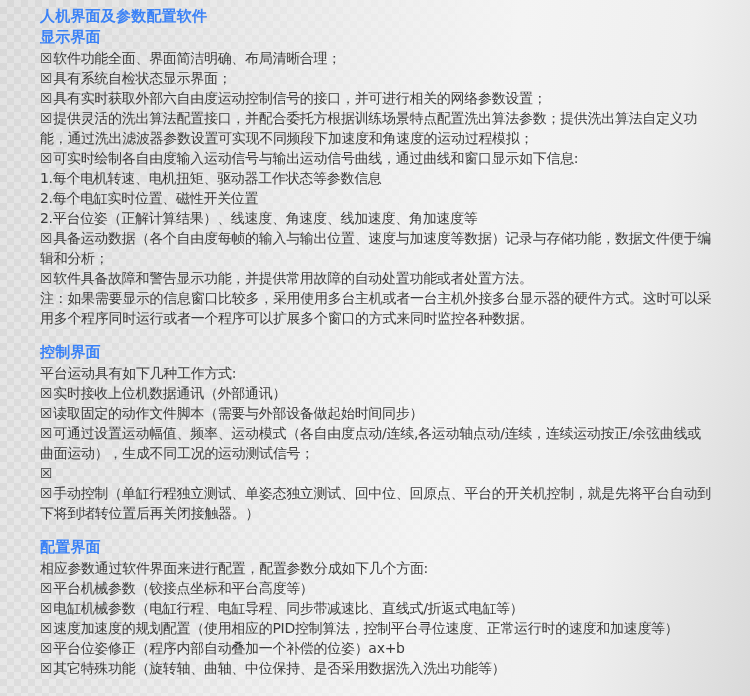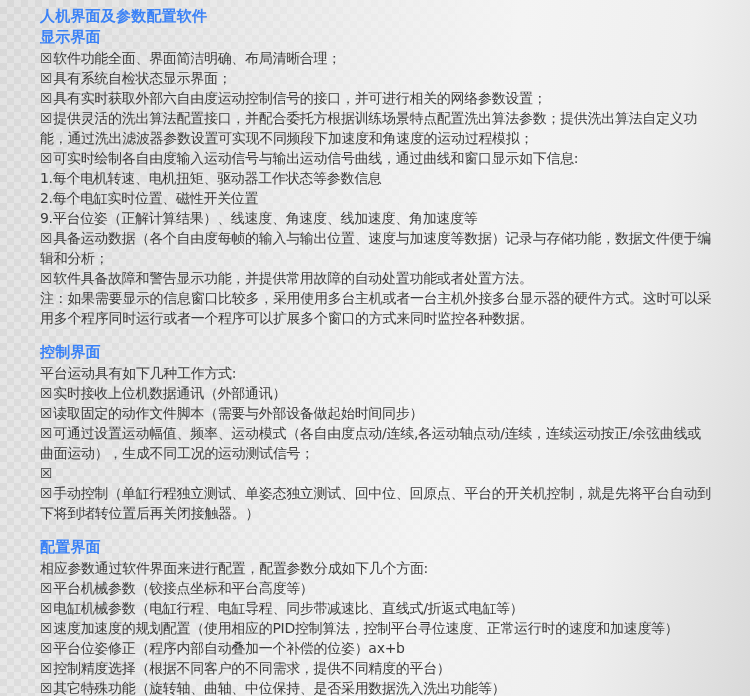--- a/index.html
+++ b/index.html
@@ -54,21 +54,21 @@
 
   <section>
     <h2>显示界面</h2>
     <p class="line"><span class="cb">☒</span><span>软件功能全面、界面简洁明确、布局清晰合理；</span></p>
     <p class="line"><span class="cb">☒</span><span>具有系统自检状态显示界面；</span></p>
     <p class="line"><span class="cb">☒</span><span>具有实时获取外部六自由度运动控制信号的接口，并可进行相关的网络参数设置；</span></p>
     <p class="line"><span class="cb">☒</span><span>提供灵活的洗出算法配置接口，并配合委托方根据训练场景特点配置洗出算法参数；提供洗出算法自定义功能，通过洗出滤波器参数设置可实现不同频段下加速度和角速度的运动过程模拟；</span></p>
     <p class="line"><span class="cb">☒</span><span>可实时绘制各自由度输入运动信号与输出运动信号曲线，通过曲线和窗口显示如下信息:</span></p>
     <p class="line"><span>1.每个电机转速、电机扭矩、驱动器工作状态等参数信息</span></p>
     <p class="line"><span>2.每个电缸实时位置、磁性开关位置</span></p>
-    <p class="line"><span>9.平台位姿（正解计算结果）、线速度、角速度、线加速度、角加速度等</span></p>
+    <p class="line"><span>2.平台位姿（正解计算结果）、线速度、角速度、线加速度、角加速度等</span></p>
     <p class="line"><span class="cb">☒</span><span>具备运动数据（各个自由度每帧的输入与输出位置、速度与加速度等数据）记录与存储功能，数据文件便于编辑和分析；</span></p>
     <p class="line"><span class="cb">☒</span><span>软件具备故障和警告显示功能，并提供常用故障的自动处置功能或者处置方法。</span></p>
     <p class="line"><span>注：如果需要显示的信息窗口比较多，采用使用多台主机或者一台主机外接多台显示器的硬件方式。这时可以采用多个程序同时运行或者一个程序可以扩展多个窗口的方式来同时监控各种数据。</span></p>
   </section>
 
   <section>
     <h2 class="gap">控制界面</h2>
     <p class="line"><span>平台运动具有如下几种工作方式:</span></p>
     <p class="line"><span class="cb">☒</span><span>实时接收上位机数据通讯（外部通讯）</span></p>
     <p class="line"><span class="cb">☒</span><span>读取固定的动作文件脚本（需要与外部设备做起始时间同步）</span></p>
@@ -77,17 +77,16 @@
     <p class="line"><span class="cb">☒</span><span>手动控制（单缸行程独立测试、单姿态独立测试、回中位、回原点、平台的开关机控制，就是先将平台自动到下将到堵转位置后再关闭接触器。）</span></p>
   </section>
 
   <section>
     <h2 class="gap">配置界面</h2>
     <p class="line"><span>相应参数通过软件界面来进行配置，配置参数分成如下几个方面:</span></p>
     <p class="line"><span class="cb">☒</span><span>平台机械参数（铰接点坐标和平台高度等）</span></p>
     <p class="line"><span class="cb">☒</span><span>电缸机械参数（电缸行程、电缸导程、同步带减速比、直线式/折返式电缸等）</span></p>
     <p class="line"><span class="cb">☒</span><span>速度加速度的规划配置（使用相应的PID控制算法，控制平台寻位速度、正常运行时的速度和加速度等）</span></p>
     <p class="line"><span class="cb">☒</span><span>平台位姿修正（程序内部自动叠加一个补偿的位姿）ax+b</span></p>
-    <p class="line"><span class="cb">☒</span><span>控制精度选择（根据不同客户的不同需求，提供不同精度的平台）</span></p>
     <p class="line"><span class="cb">☒</span><span>其它特殊功能（旋转轴、曲轴、中位保持、是否采用数据洗入洗出功能等）</span></p>
   </section>
 
 </div>
 
 </body></html>

